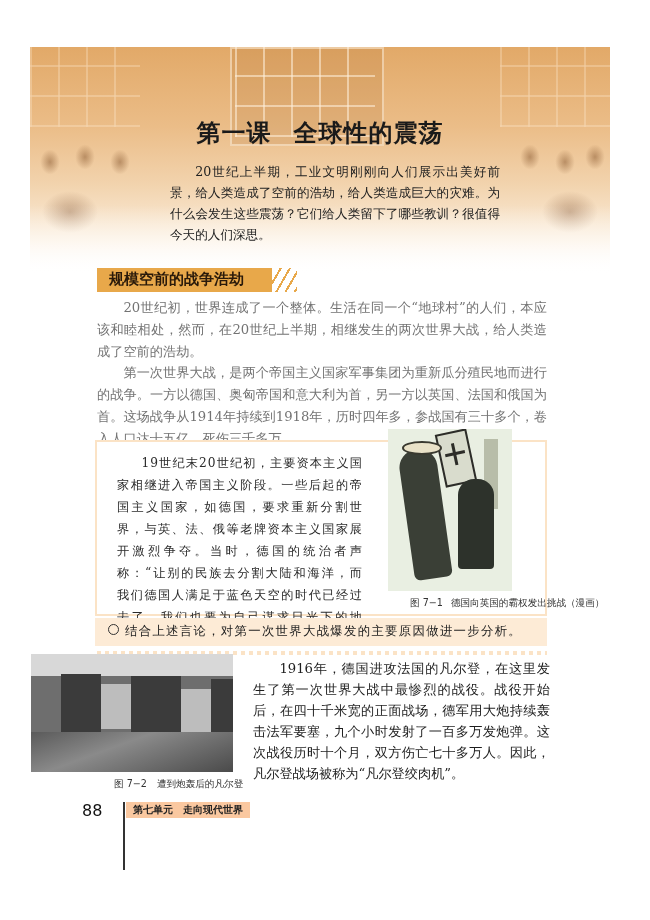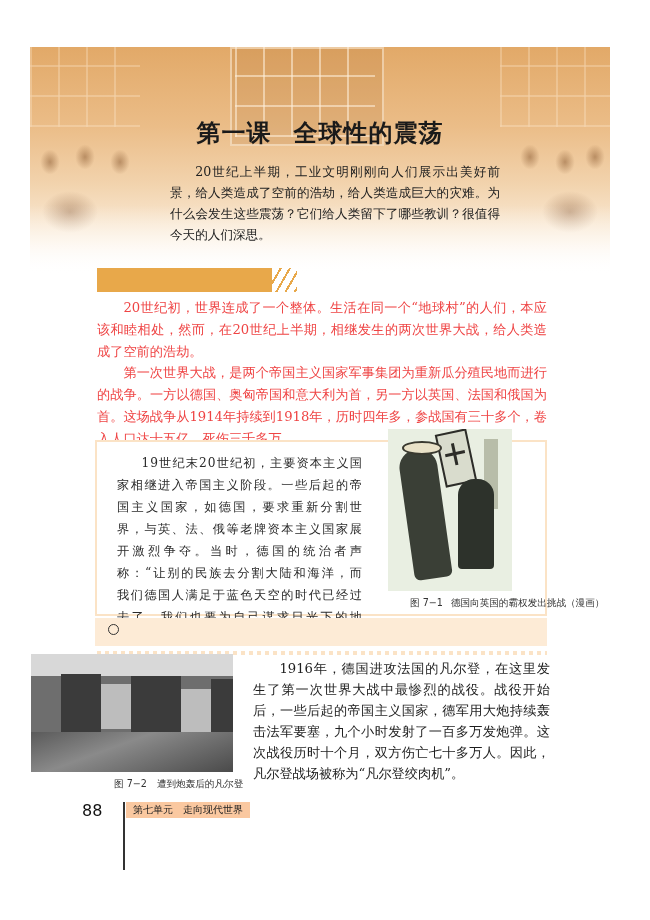--- a/index.html
+++ b/index.html
@@ -31,21 +31,21 @@
       color:#222; text-indent:2em; text-align:justify; }
 
   .section-head { position:absolute; left:97px; top:268px; width:200px; height:24px; }
   .section-head .bar { position:absolute; left:0; top:0; width:175px; height:24px; background:#e8a84a; }
   .section-head .stripes { position:absolute; left:170px; top:0; width:30px; height:24px;
       background:repeating-linear-gradient(120deg, transparent 0 3px, #e8a84a 3px 5px, transparent 5px 8px); }
   .section-head .label { position:absolute; left:12px; top:2px; font-family:"DejaVu Sans","Liberation Sans",sans-serif;
       font-size:15px; font-weight:bold; color:#2a1a0a; }
 
   .para { position:absolute; left:97px; width:450px; font-size:13.2px; line-height:22px; text-indent:2em;
-      text-align:justify; color:#ef4444; }
+      text-align:justify; color:#737373; }
 
   .quote-box { position:absolute; left:95px; top:440px; width:452px; height:176px; background:#fff;
       border:2px solid #fbe3c6; box-sizing:border-box; }
   .quote-text { position:absolute; left:117px; top:452px; width:246px; font-size:12.2px; line-height:22px;
       letter-spacing:1.1px; text-indent:2em; text-align:justify; color:#2a2a2a; }
   .cartoon { position:absolute; left:388px; top:429px; width:124px; height:162px; background:#e9efe2; overflow:hidden; }
   .cartoon .fig1 { position:absolute; left:18px; top:20px; width:38px; height:130px; background:#3a3f36; border-radius:18px 18px 6px 6px; transform:rotate(-8deg); }
   .cartoon .hat { position:absolute; left:14px; top:12px; width:36px; height:10px; background:#e9e2c8; border:2px solid #3a3a30; border-radius:50%; }
   .cartoon .flag { position:absolute; left:52px; top:2px; width:28px; height:50px; background:#d9dccd; border:2px solid #2c2c28;
       transform:rotate(-12deg); }
@@ -71,21 +71,21 @@
   .fig-caption-2 { position:absolute; left:87px; top:778px; font-size:9.6px; color:#333;
       font-family:"DejaVu Sans","Liberation Sans",sans-serif; white-space:nowrap; }
   .fig-caption-2 .num { margin-right:10px;padding-left:27px; }
 
   .para-right { position:absolute; left:253px; top:658px; width:297px; font-size:13.2px; line-height:21px;
       text-indent:2em; text-align:justify; color:#1e1e1e; }
 
   .page-no { position:absolute; left:82px; top:801px; font-size:16px; font-family:"DejaVu Sans","Liberation Sans",sans-serif; color:#111; }
   .vline { position:absolute; left:123px; top:802px; width:1.5px; height:68px; background:#333; }
   .unit-bar { position:absolute; left:126px; top:802px; width:124px; height:16px; background:#fac8a0; }
-  .unit-label { position:absolute; left:133px; top:803px; font-size:10px; font-family:"DejaVu Sans","Liberation Sans",sans-serif; color:#222; white-space:nowrap; }
+  .unit-label { position:absolute; left:133px; top:803px; font-size:10px; font-family:"DejaVu Sans","Liberation Sans",sans-serif; color:#222; white-space:nowrap;font-weight:bold; }
   .unit-label span + span { margin-left:10px; }
 </style>
 </head>
 <body>
 
 <div class="banner">
   <div class="win" style="left:200px;top:0;width:150px;height:95px;"></div>
   <div class="grid" style="left:205px;top:0;width:140px;height:90px;"></div>
   <div class="grid" style="left:0;top:0;width:110px;height:80px;opacity:0.5;"></div>
   <div class="grid" style="left:470px;top:0;width:110px;height:80px;opacity:0.5;"></div>
@@ -93,20 +93,21 @@
   <div class="fade"></div>
   <div class="lesson-title">
     <span>第一课</span><span>全球性的震荡</span>
   </div>
   <div class="intro">20世纪上半期，工业文明刚刚向人们展示出美好前景，给人类造成了空前的浩劫，给人类造成巨大的灾难。为什么会发生这些震荡？它们给人类留下了哪些教训？很值得今天的人们深思。</div>
 </div>
 
 <div class="section-head">
   <div class="bar"></div>
   <div class="stripes"></div>
+  <div class="label">规模空前的战争浩劫</div>
 </div>
 
 <div class="para" style="top:297px;">20世纪初，世界连成了一个整体。生活在同一个“地球村”的人们，本应该和睦相处，然而，在20世纪上半期，相继发生的两次世界大战，给人类造成了空前的浩劫。</div>
 <div class="para" style="top:362px;">第一次世界大战，是两个帝国主义国家军事集团为重新瓜分殖民地而进行的战争。一方以德国、奥匈帝国和意大利为首，另一方以英国、法国和俄国为首。这场战争从1914年持续到1918年，历时四年多，参战国有三十多个，卷入人口达十五亿，死伤三千多万。</div>
 
 <div class="quote-box"></div>
 <div class="quote-text">19世纪末20世纪初，主要资本主义国家相继进入帝国主义阶段。一些后起的帝国主义国家，如德国，要求重新分割世界，与英、法、俄等老牌资本主义国家展开激烈争夺。当时，德国的统治者声称：“让别的民族去分割大陆和海洋，而我们德国人满足于蓝色天空的时代已经过去了。我们也要为自己谋求日光下的地盘。”</div>
 
 <div class="cartoon">
   <div class="tower"></div>
@@ -114,37 +115,37 @@
   <div class="fig1"></div>
   <div class="hat"></div>
   <div class="fig2"></div>
 </div>
 <div class="fig-caption-1">
   <span class="num">图 7−1</span><span>德国向英国的霸权发出挑战（漫画）</span>
 </div>
 
 <div class="task-bar"></div>
 <div class="task-text">
-  <span class="task-icon"></span>
+  <span class="task-icon"></span><span>结合上述言论，对第一次世界大战爆发的主要原因做进一步分析。</span>
 </div>
 <div class="dots"></div>
 
 <div class="photo">
   <div class="sky"></div>
   <div class="b" style="left:30px;top:20px;width:40px;height:60px;"></div>
   <div class="w" style="left:70px;top:30px;width:30px;height:45px;"></div>
   <div class="b" style="left:100px;top:22px;width:50px;height:70px;"></div>
   <div class="w" style="left:150px;top:35px;width:30px;height:55px;"></div>
   <div class="b" style="left:180px;top:25px;width:22px;height:60px;"></div>
   <div class="rubble"></div>
 </div>
 <div class="fig-caption-2">
   <span class="num">图 7−2</span><span>遭到炮轰后的凡尔登</span>
 </div>
 
-<div class="para-right">1916年，德国进攻法国的凡尔登，在这里发生了第一次世界大战中最惨烈的战役。战役开始后，一些后起的帝国主义国家，德军用大炮持续轰击法军要塞，九个小时发射了一百多万发炮弹。这次战役历时十个月，双方伤亡七十多万人。因此，凡尔登战场被称为“凡尔登绞肉机”。</div>
+<div class="para-right">1916年，德国进攻法国的凡尔登，在这里发生了第一次世界大战中最惨烈的战役。战役开始后，在四十千米宽的正面战场，德军用大炮持续轰击法军要塞，九个小时发射了一百多万发炮弹。这次战役历时十个月，双方伤亡七十多万人。因此，凡尔登战场被称为“凡尔登绞肉机”。</div>
 
 <div class="page-no">88</div>
 <div class="vline"></div>
 <div class="unit-bar"></div>
 <div class="unit-label">
   <span>第七单元</span><span>走向现代世界</span>
 </div>
 
 </body></html>

